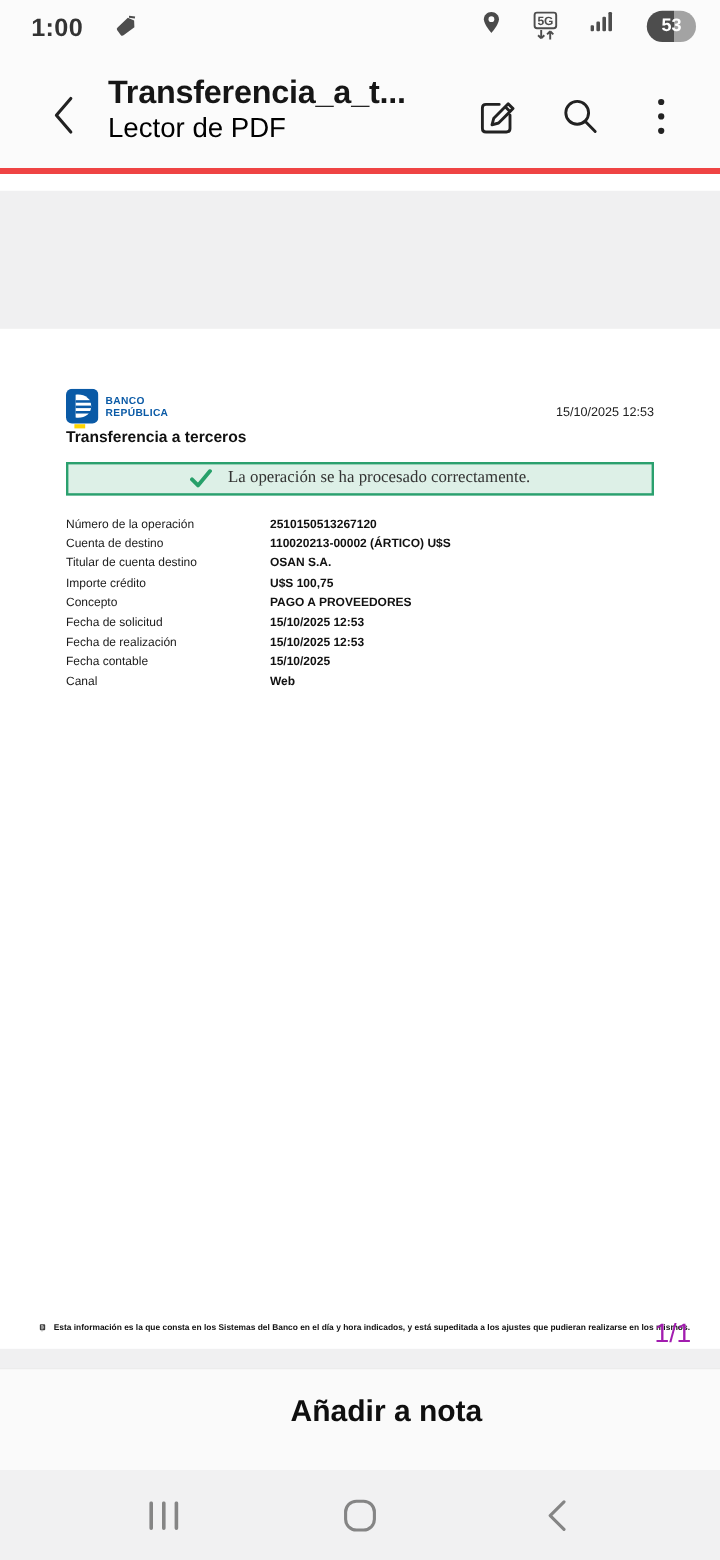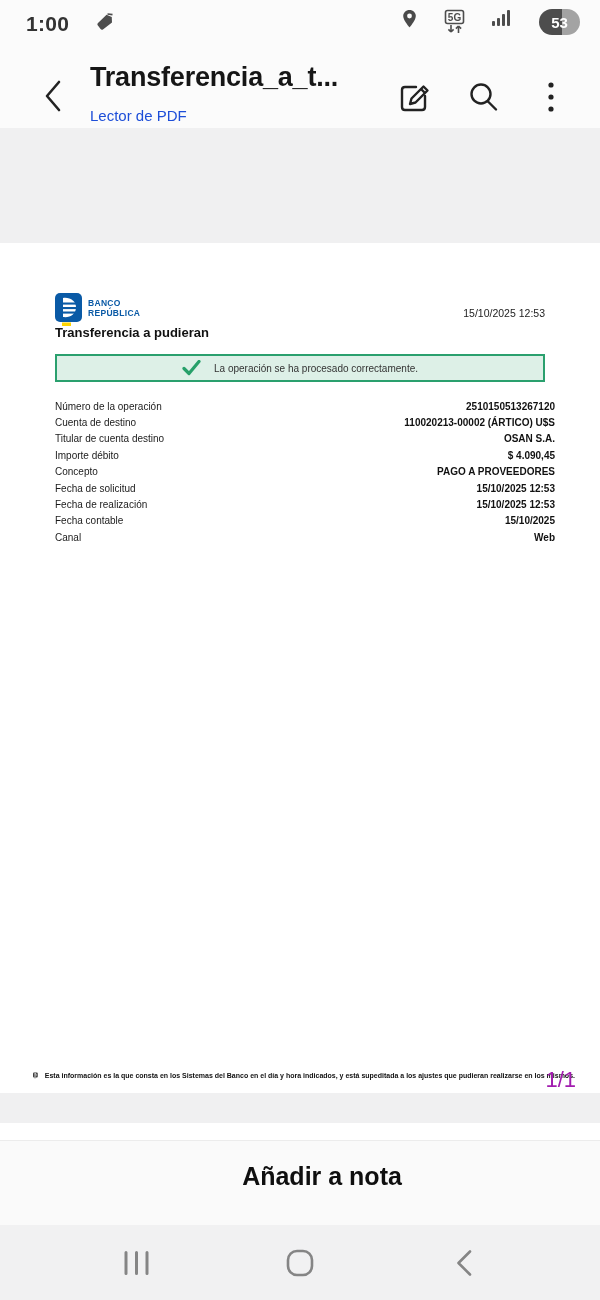--- a/index.html
+++ b/index.html
@@ -30,45 +30,45 @@
   .app-header {
     position:absolute; top:48px; left:0; right:0; height:97px;
     background:#fbfbfb; border-bottom:5px solid #ef4444;
   }
   .hdr-back { position:absolute; left:42px; top:28px; width:28px; height:40px; display:flex; align-items:center; }
   .hdr-titles { position:absolute; left:90px; top:14px; width:300px; }
   .hdr-title {
     font-size:27px; font-weight:700; color:#161616; letter-spacing:-.2px;
     white-space:nowrap; overflow:hidden;
   }
-  .hdr-subtitle { font-size:15px; color:#1d4ed8; margin-top:14px; }
+  .hdr-subtitle { font-size:23px; color:#000000; margin-top:0; }
   .hdr-actions { position:absolute; right:30px; top:0; height:97px; display:flex; align-items:center; gap:30px; }
   .hdr-icon-btn { width:38px; height:38px; display:flex; align-items:center; justify-content:center; }
   
   .viewer {
-    position:absolute; top:128px; left:0; right:0; height:995px;
+    position:absolute; top:159px; left:0; right:0; height:995px;
     background:#f0f0f1;
     padding-left:16px;
   }
   .pdf-page {
     position:absolute; top:115px; left:0; width:600px; height:850px;
     background:#ffffff;
   }
   .bank-row { position:absolute; left:55px; top:50px; display:flex; align-items:flex-start; gap:6px; }
   .bank-name { font-size:8.5px; line-height:9.5px; font-weight:700; color:#0a5aa6; letter-spacing:.3px; padding-top:6px; }
   .pdf-datetime { position:absolute; right:55px; top:64px; font-size:10.5px; color:#222; }
   .pdf-title { position:absolute; left:55px; top:82px; font-size:13px; font-weight:700; color:#111; }
   .banner {
     position:absolute; left:55px; right:55px; top:111px; height:28px;
     background:#ddf0e7; border:2px solid #2aa06e;
     display:flex; align-items:center; justify-content:center; gap:13px;
   }
-  .banner-text { font-size:10px; color:#333; }
+  .banner-text { font-size:14px; color:#333;font-family:Liberation Serif, serif; }
   .rows { position:absolute; left:55px; right:45px; top:155px; }
-  .row { display:flex; align-items:center; height:16.4px;justify-content:space-between; }
+  .row { display:flex; align-items:center; height:16.4px; }
   .row-label { width:170px; font-size:10px; color:#1b1b1b; }
   .row-value { font-size:10px; font-weight:700; color:#111; }
   .page-footer {
     position:absolute; left:33px; right:25px; bottom:8px;
     display:flex; align-items:center; gap:7px;
   }
   .footer-text { font-size:7px; font-weight:700; color:#111; white-space:nowrap; }
   .page-indicator {
     position:absolute; right:24px; bottom:30px;
     font-size:22px; color:#a21caf;
@@ -175,21 +175,21 @@
         <rect x="8" y="18.5" width="13" height="2.1" fill="#0a5aa6"></rect>
         <rect x="7" y="29.5" width="9" height="3.5" fill="#ffd500"></rect>
       </svg>
       <div class="bank-name">
         <div>BANCO</div>
         <div>REPÚBLICA</div>
       </div>
     </div>
 
     <div class="pdf-datetime">15/10/2025 12:53</div>
-    <div class="pdf-title">Transferencia a pudieran</div>
+    <div class="pdf-title">Transferencia a terceros</div>
 
     <div class="banner">
       <svg width="19" height="16" viewBox="0 0 19 16">
         <path d="M2 8.5 L7 13.5 L17 1.5" fill="none" stroke="#27a06a" stroke-width="3.2" stroke-linecap="round" stroke-linejoin="round"></path>
       </svg>
       <span class="banner-text">La operación se ha procesado correctamente.</span>
     </div>
 
     <div class="rows">
       <div class="row">
@@ -198,22 +198,22 @@
       </div>
       <div class="row">
         <span class="row-label">Cuenta de destino</span>
         <span class="row-value">110020213-00002 (ÁRTICO) U$S</span>
       </div>
       <div class="row">
         <span class="row-label">Titular de cuenta destino</span>
         <span class="row-value">OSAN S.A.</span>
       </div>
       <div class="row">
-        <span class="row-label">Importe débito</span>
-        <span class="row-value">$ 4.090,45</span>
+        <span class="row-label">Importe crédito</span>
+        <span class="row-value">U$S 100,75</span>
       </div>
       <div class="row">
         <span class="row-label">Concepto</span>
         <span class="row-value">PAGO A PROVEEDORES</span>
       </div>
       <div class="row">
         <span class="row-label">Fecha de solicitud</span>
         <span class="row-value">15/10/2025 12:53</span>
       </div>
       <div class="row">

